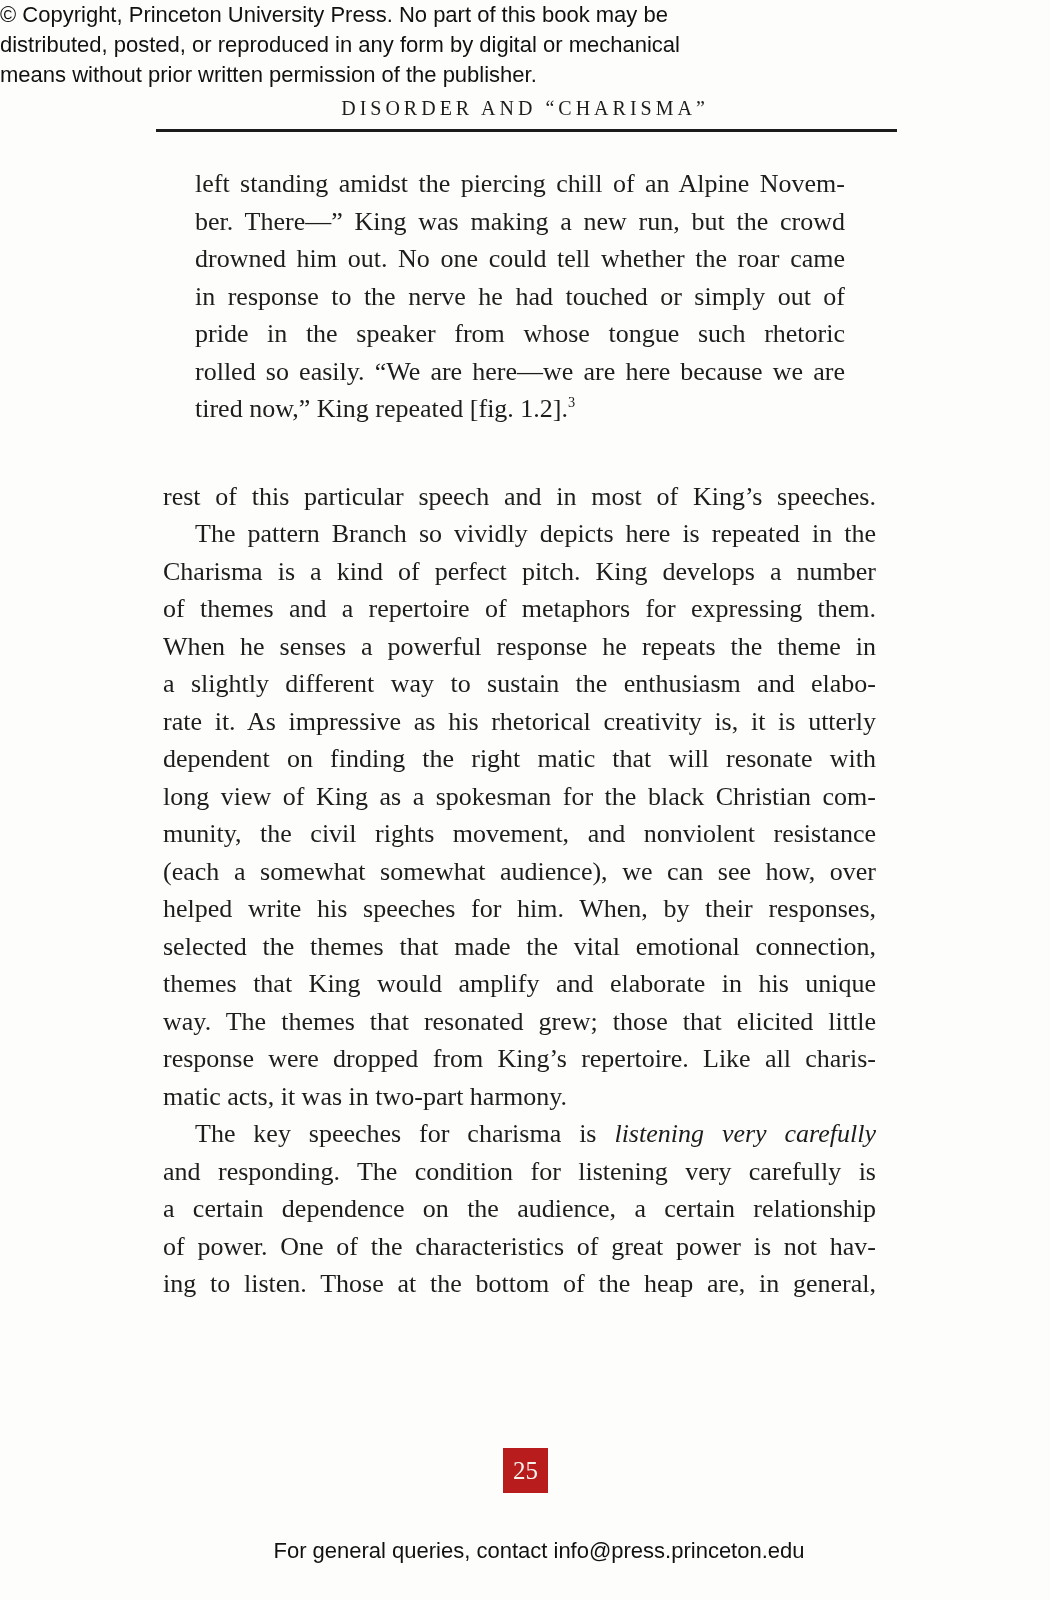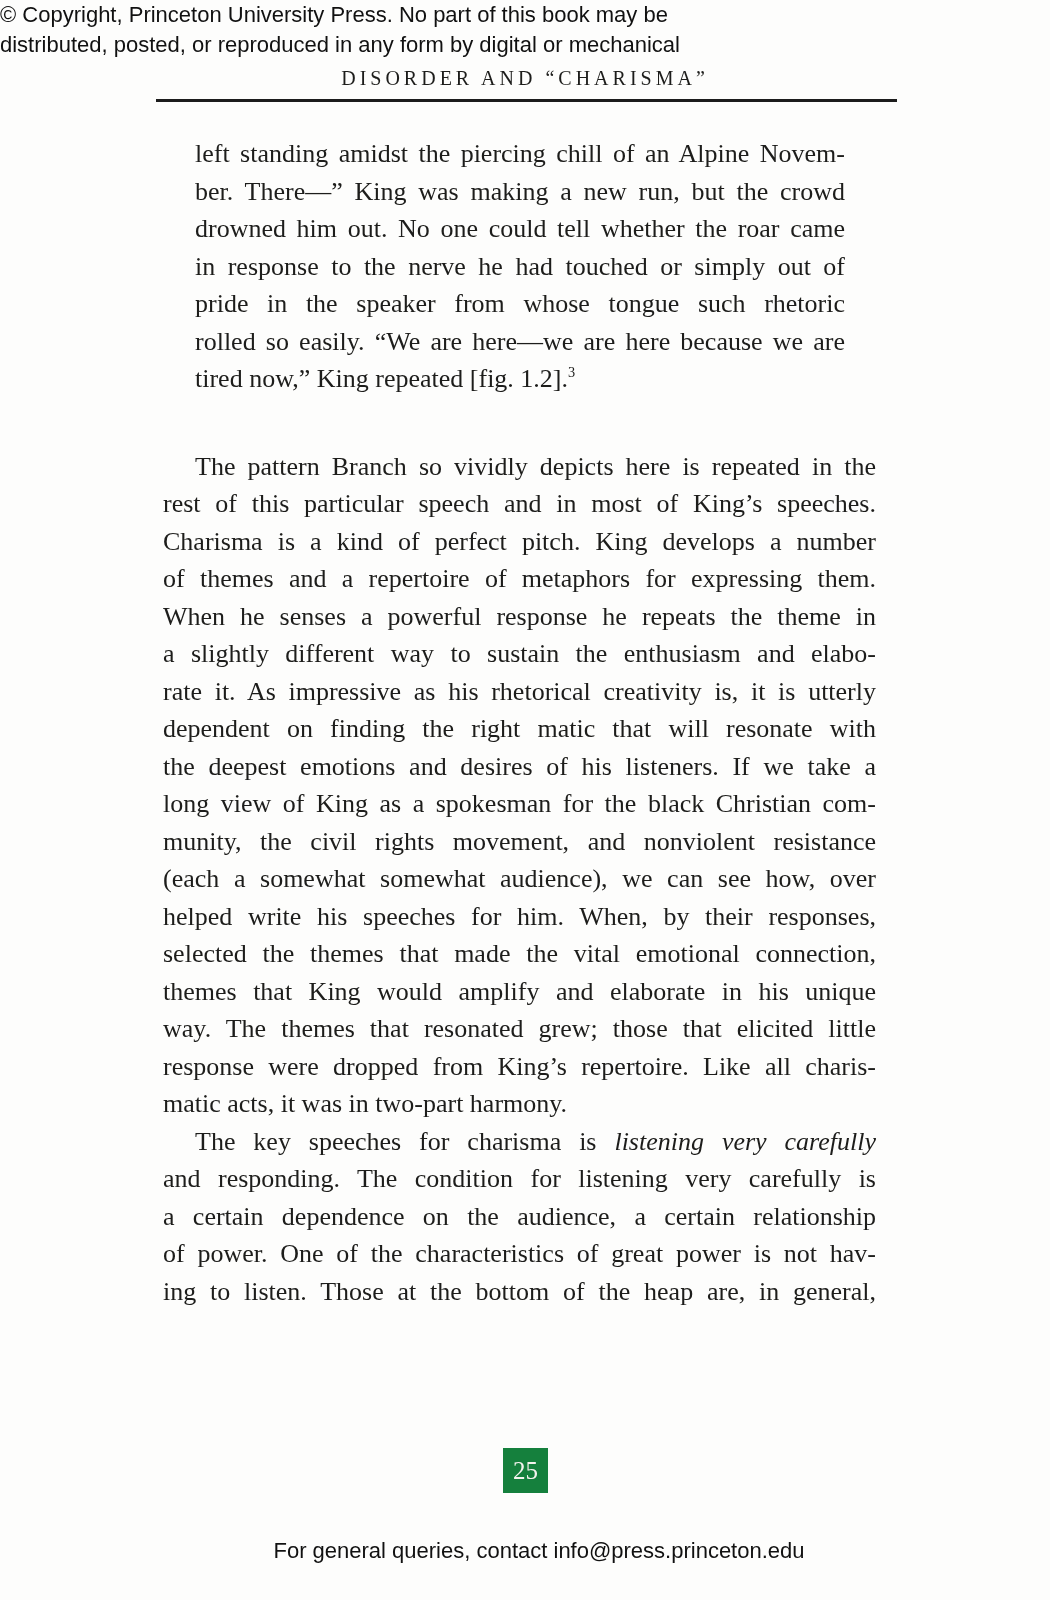--- a/index.html
+++ b/index.html
@@ -67,21 +67,21 @@
 
   .it { font-style: italic; margin-top: 44px; }
 
   
   .page-num {
     position: absolute;
     left: 503px;
     top: 1448px;
     width: 45px;
     height: 45px;
-    background: #15803d;
+    background: #b91c1c;
     color: #f4f3ee;
     font-family: "Liberation Serif", serif;
     font-size: 25px;
     display: flex;
     align-items: center;
     justify-content: center;
   }
 
   
   .footer-line {
@@ -96,20 +96,21 @@
   }
 </style>
 </head>
 <body>
 
 <div class="page">
 
   <div class="copyright">
     <div class="copyright-line">© Copyright, Princeton University Press. No part of this book may be</div>
       <div class="copyright-line">distributed, posted, or reproduced in any form by digital or mechanical</div>
+      <div class="copyright-line">means without prior written permission of the publisher.</div>
   </div>
 
   <div class="running-head">DISORDER AND “CHARISMA”</div>
 
   <hr class="head-rule">
 
   <div class="text-block">
 
     <div class="quote">
       <div class="line">left standing amidst the piercing chill of an Alpine Novem-</div>
@@ -117,29 +118,28 @@
         <div class="line">drowned him out. No one could tell whether the roar came</div>
         <div class="line">in response to the nerve he had touched or simply out of</div>
         <div class="line">pride in the speaker from whose tongue such rhetoric</div>
         <div class="line">rolled so easily. “We are here—we are here because we are</div>
       <div class="line short">
         <span>tired now,” King repeated [fig. 1.2].</span><span class="fn-mark">3</span>
       </div>
     </div>
 
     <div class="para">
+      <div class="line">rest of this particular speech and in most of King’s speeches.</div>
       <div class="line indent">The pattern Branch so vividly depicts here is repeated in the</div>
-      <div class="line">rest of this particular speech and in most of King’s speeches.</div>
         <div class="line">Charisma is a kind of perfect pitch. King develops a number</div>
         <div class="line">of themes and a repertoire of metaphors for expressing them.</div>
         <div class="line">When he senses a powerful response he repeats the theme in</div>
         <div class="line">a slightly different way to sustain the enthusiasm and elabo-</div>
         <div class="line">rate it. As impressive as his rhetorical creativity is, it is utterly</div>
         <div class="line">dependent on finding the right matic that will resonate with</div>
-        <div class="line">the deepest emotions and desires of his listeners. If we take a</div>
         <div class="line">long view of King as a spokesman for the black Christian com-</div>
         <div class="line">munity, the civil rights movement, and nonviolent resistance</div>
         <div class="line">(each a somewhat somewhat audience), we can see how, over</div>
         <div class="line">helped write his speeches for him. When, by their responses,</div>
         <div class="line">selected the themes that made the vital emotional connection,</div>
         <div class="line">themes that King would amplify and elaborate in his unique</div>
         <div class="line">way. The themes that resonated grew; those that elicited little</div>
         <div class="line">response were dropped from King’s repertoire. Like all charis-</div>
       <div class="line short">matic acts, it was in two-part harmony.</div>
     </div>

